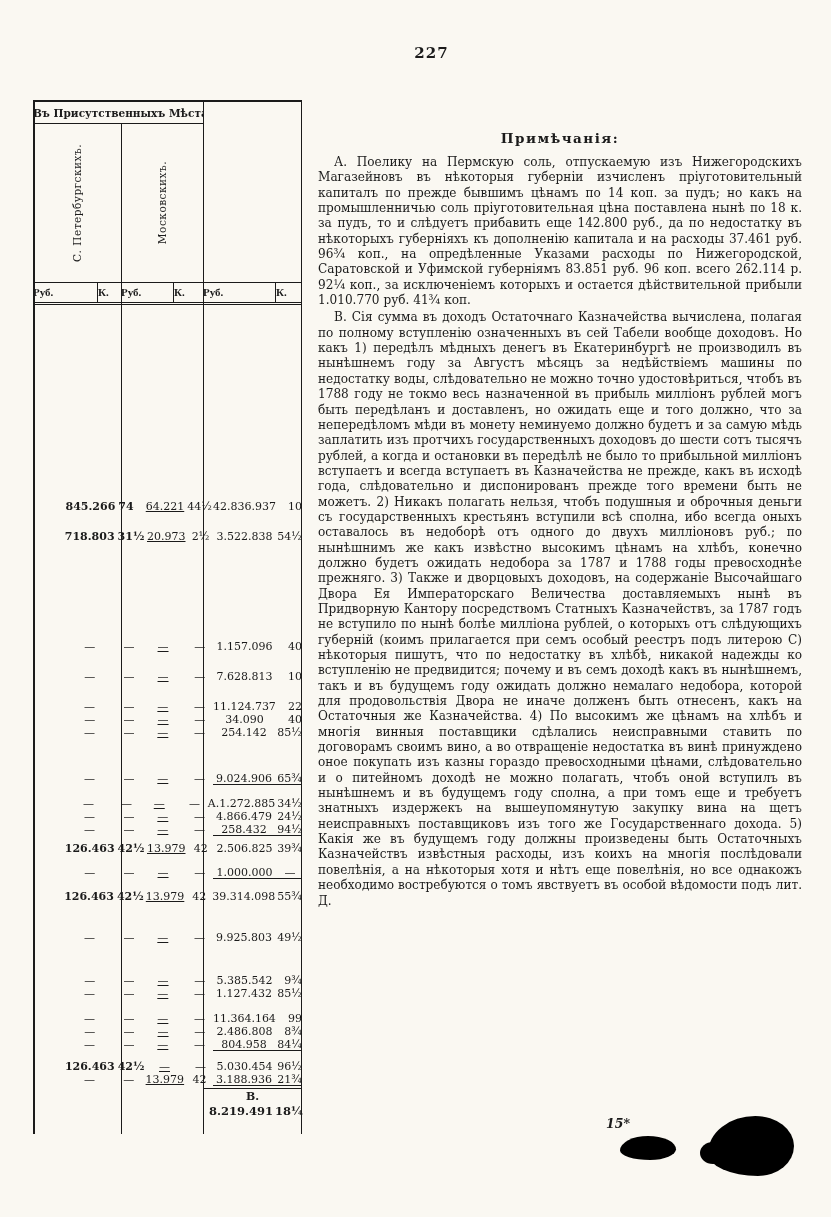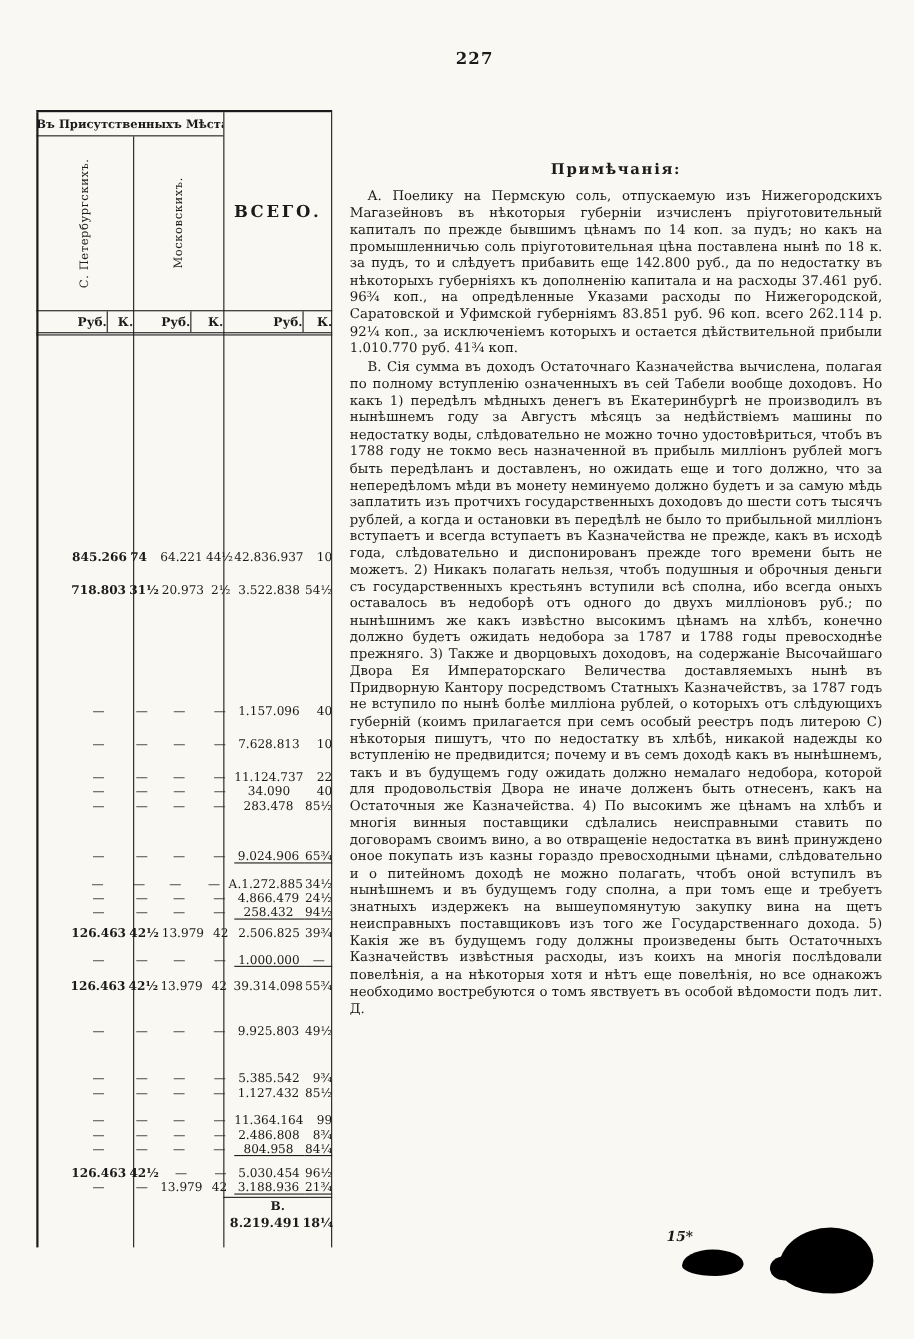--- a/index.html
+++ b/index.html
@@ -28,34 +28,34 @@
   .vcell{display:flex;align-items:center;justify-content:center;}
   .vcell span{writing-mode:vertical-rl;transform:rotate(180deg);white-space:nowrap;
     font-size:10.5px;letter-spacing:.5px;}
   .vcell-1{width:88px;}
   .vcell-2{width:82px;}
   .total-header{width:99px;height:180px;display:flex;align-items:center;justify-content:center;
     font-size:15px;letter-spacing:2.5px;font-weight:600;}
 
   .subhead{display:flex;border-top:1px solid #1b1b1b;border-bottom:3px double #1b1b1b;
     font-weight:700;font-size:11px;height:19px;line-height:19px;}
-  .sh{text-align:right;box-sizing:border-box;}
+  .sh{text-align:left;box-sizing:border-box;font-family:Liberation Serif, serif;}
   .sh0{width:64px;}
   .sh1{width:24px;border-left:1px solid #1b1b1b;}
   .sh2{width:52px;}
   .sh3{width:30px;border-left:1px solid #1b1b1b;}
   .sh4{width:72px;}
   .sh5{width:27px;border-left:1px solid #1b1b1b;}
 
   .tbody{position:relative;margin-left:28px;}
   .tr{display:flex;height:13px;line-height:13px;font-size:11px;}
   .c{box-sizing:border-box;white-space:nowrap;overflow:visible;}
   .c0{width:64px;text-align:right;padding-right:3px;}
   .c1{width:24px;text-align:left;}
-  .c2{width:52px;text-align:right;padding-right:2px;}
+  .c2{width:52px;text-align:right;padding-right:2px;text-decoration:underline;}
   .c3{width:30px;text-align:center;}
   .c4{width:72px;text-align:center;padding-right:2px;}
   .c5{width:27px;text-align:right;}
   .c.dash{text-align:center;padding:0;}
 
   
   .tr:nth-child(1){margin-top:195px;}
   .tr:nth-child(2){margin-top:17px;}
   .tr:nth-child(3){margin-top:97px;}
   .tr:nth-child(4){margin-top:17px;}
@@ -87,21 +87,21 @@
   .tfoot{display:flex;margin-top:2px;}
   .tfoot-spacer{width:170px;}
   .tfoot-box{width:99px;border-top:1px solid #1b1b1b;box-sizing:border-box;padding-top:1px;}
   .tfoot-label{text-align:center;font-size:11px;font-weight:700;height:14px;line-height:14px;}
   .tfoot-amount{display:flex;font-size:11.5px;font-weight:700;height:15px;line-height:15px;}
   .fa{width:72px;text-align:right;padding-right:2px;box-sizing:border-box;}
   .fk{width:27px;text-align:center;box-sizing:border-box;}
 
   
   .notes{position:absolute;left:318px;top:130px;width:484px;height:962px;overflow:hidden;}
-  .notes-title{text-align:center;font-weight:700;font-size:13.5px;letter-spacing:1.5px;margin:16px 0 9px 0;}
+  .notes-title{text-align:center;font-weight:700;font-size:13.5px;letter-spacing:1.5px;margin:0 0 9px 0;}
   .notes p{margin:0;text-align:justify;font-size:12.1px;line-height:1.27;text-indent:16px;}
   .notes p + p{margin-top:2px;}
 
   
   .sig{position:absolute;left:606px;top:1116px;font-weight:700;font-size:12.5px;font-style:italic;}
   .blob-small{position:absolute;left:620px;top:1136px;width:56px;height:24px;background:#000;
     border-radius:50% 50% 46% 54% / 60% 55% 45% 40%;}
   .blob-big{position:absolute;left:708px;top:1116px;width:86px;height:60px;background:#000;
     border-radius:55% 45% 42% 58% / 62% 50% 50% 38%;}
   .blob-big:after{content:"";position:absolute;left:-8px;top:26px;width:26px;height:22px;background:#000;
@@ -125,21 +125,20 @@
         <div class="group-header">Въ Присутственныхъ Мѣстахъ.</div>
         <div class="vert-row">
           <div class="vcell vcell-1">
             <span>С. Петербургскихъ.</span>
           </div>
           <div class="vcell vcell-2">
             <span>Московскихъ.</span>
           </div>
         </div>
       </div>
-      <div class="total-header">ВСЕГО.</div>
     </div>
 
     <div class="subhead">
       <span class="sh sh0">Руб.</span>
       <span class="sh sh1">К.</span>
       <span class="sh sh2">Руб.</span>
       <span class="sh sh3">К.</span>
       <span class="sh sh4">Руб.</span>
       <span class="sh sh5">К.</span>
     </div>
@@ -191,21 +190,21 @@
           <span class="c c2 dash">—</span>
           <span class="c c3 dash">—</span>
           <span class="c c4">34.090</span>
           <span class="c c5">40</span>
         </div>
         <div class="tr">
           <span class="c c0 dash">—</span>
           <span class="c c1 dash">—</span>
           <span class="c c2 dash">—</span>
           <span class="c c3 dash">—</span>
-          <span class="c c4">283.478</span>
+          <span class="c c4">254.142</span>
           <span class="c c5">85½</span>
         </div>
         <div class="tr">
           <span class="c c0 dash">—</span>
           <span class="c c1 dash">—</span>
           <span class="c c2 dash">—</span>
           <span class="c c3 dash">—</span>
           <span class="c c4">9.024.906</span>
           <span class="c c5">65¾</span>
         </div>

